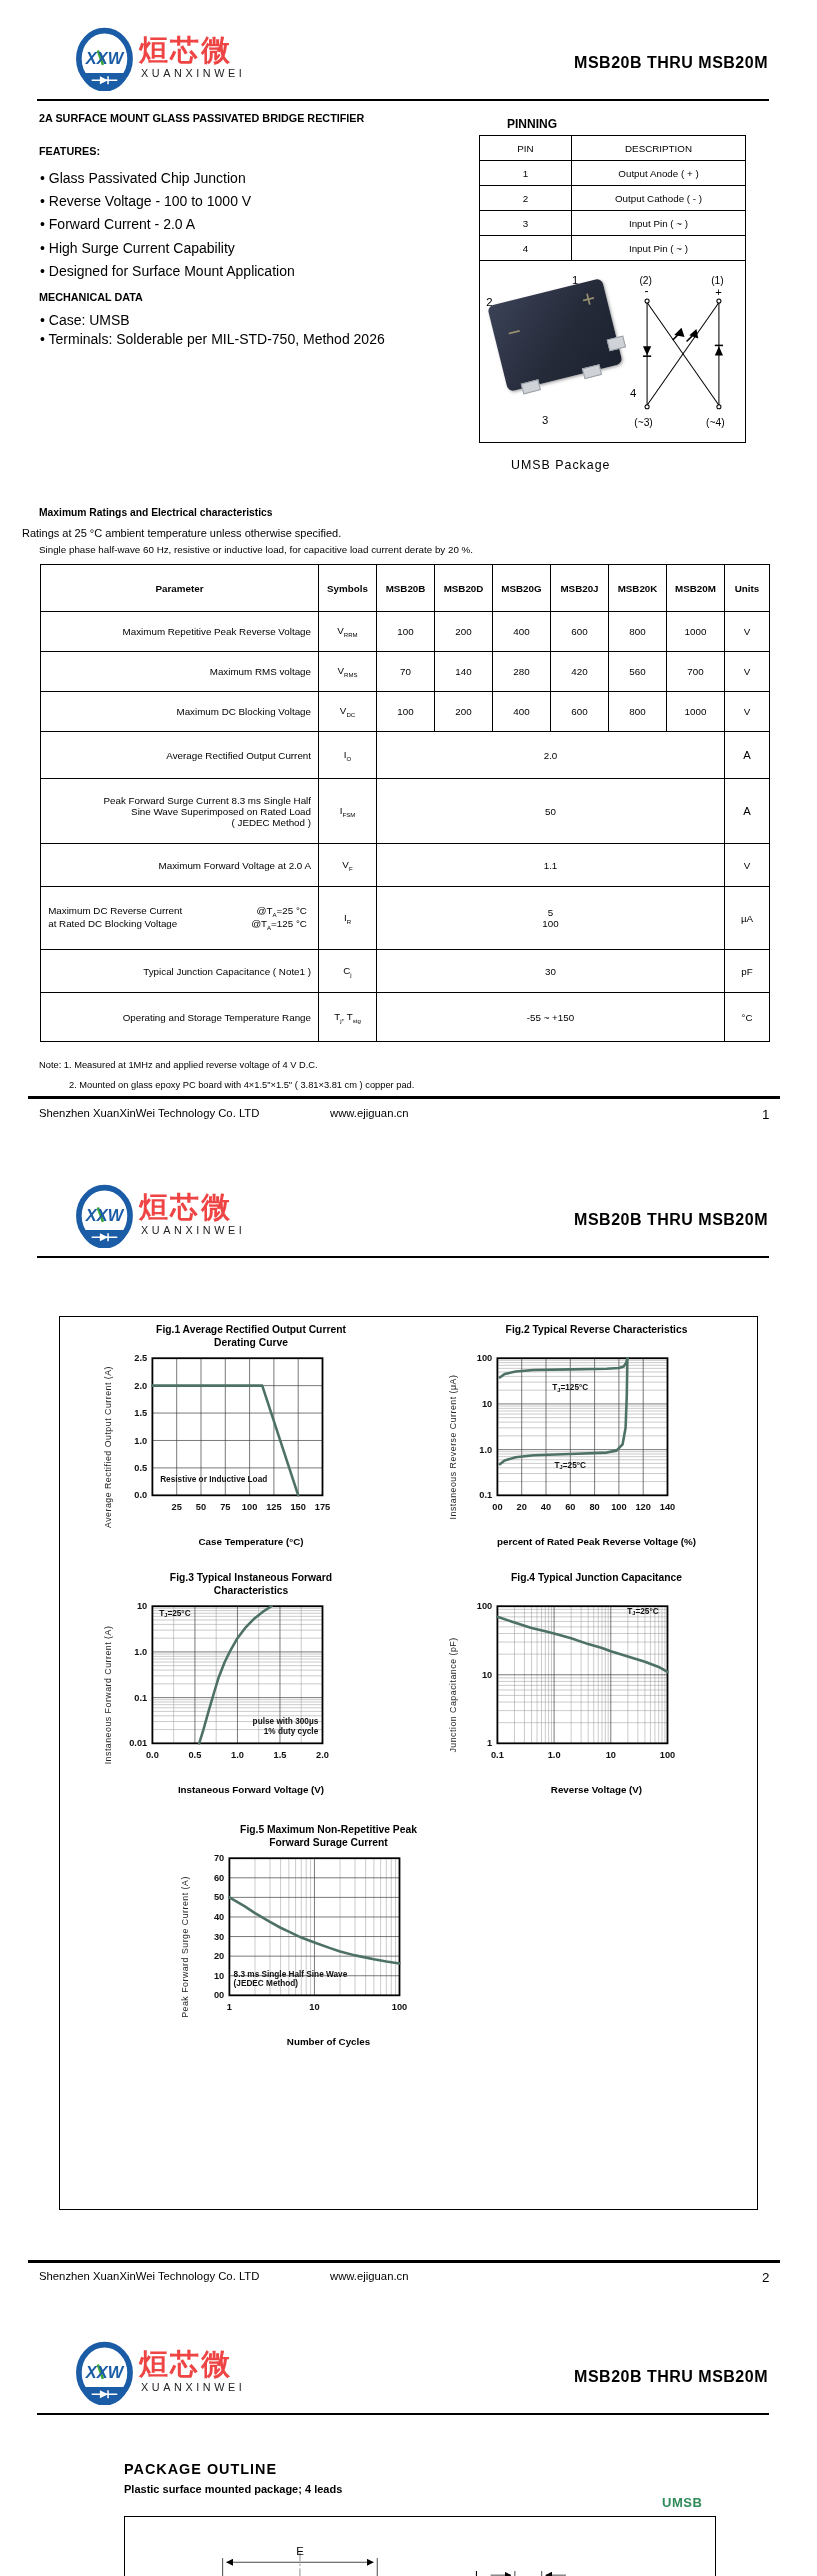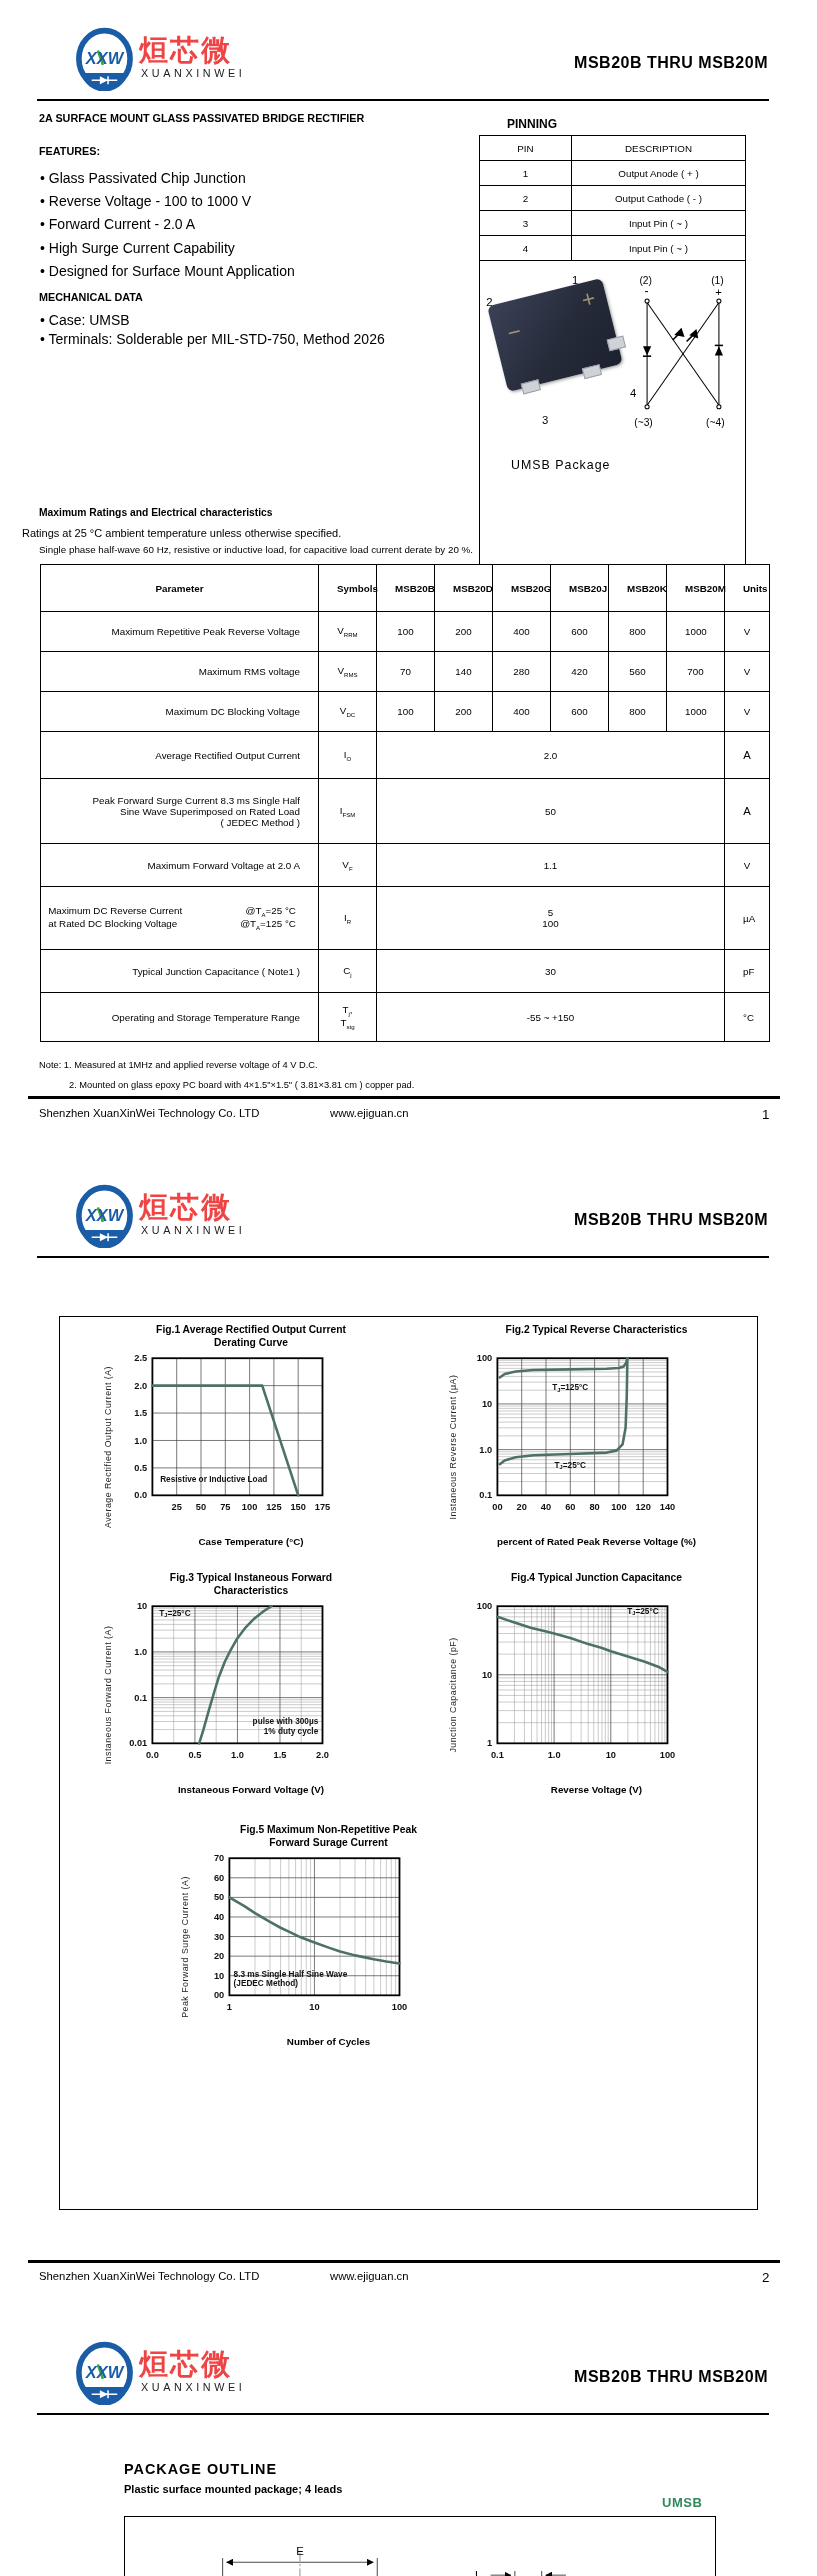--- a/index.html
+++ b/index.html
@@ -11,21 +11,21 @@
 .doc-title{position:absolute;right:50px;top:54px;font-size:16px;font-weight:600;letter-spacing:0.5px}
 .logo{position:absolute;left:75px;top:27px;width:242px;height:72px}
 .logo .cn{position:absolute;left:64px;top:4.1px;font-size:29px;font-weight:bold;letter-spacing:2.1px;color:#ef4444}
 .logo .lat{position:absolute;left:66px;top:40px;font-size:10.8px;letter-spacing:3.6px;color:#222}
 .feat{font-size:14px;line-height:1}
 .sechead{font-size:10.8px;font-weight:bold}
 .pin-table{border-collapse:collapse;table-layout:fixed;width:267px;border:1px solid #000}
 .pin-table td{border:0.5px solid #000;font-size:9.8px;height:25px;text-align:center}
 .pin-table tr.h td{border-bottom:1px solid #000;font-size:9.8px}
 .rt{border-collapse:collapse;table-layout:fixed;width:727px;border:1.5px solid #000}
-.rt td{border:0.5px solid #000;border-top:1px solid #000;border-bottom:1px solid #000;font-size:9.8px;text-align:center;vertical-align:middle;padding:1px 18px}
+.rt td{border:0.5px solid #000;border-top:1px solid #000;border-bottom:1px solid #000;font-size:9.8px;text-align:center;vertical-align:middle;padding:1px 7px}
 .rt td.pl{text-align:right;padding-left:7.2px}
 .rt tr.h td{border-bottom:1.5px solid #000;font-weight:bold;font-size:9.8px}
 sub{font-size:0.62em}
 .note{font-size:9.3px}
 .footer-rule{position:absolute;left:28px;width:752px;height:2.6px;background:#000}
 .foot{position:absolute;font-size:11.3px}
 .fig{position:absolute;width:340px}
 .fig-title{position:absolute;left:62px;top:0;width:227px;text-align:center;font-size:10.3px;font-weight:bold;line-height:1.25}
 .fig-ylab{position:absolute;left:-61px;top:118px;width:185px;text-align:center;font-size:8.8px;letter-spacing:0.5px;transform:rotate(-90deg);color:#222}
 .fig-xlab{position:absolute;left:62px;top:212px;width:227px;text-align:center;font-size:9.8px;font-weight:600}
@@ -64,21 +64,21 @@
   <div class="abs feat" style="left:40px;top:194px">• Reverse Voltage - 100 to 1000 V</div>
   <div class="abs feat" style="left:40px;top:217px">• Forward Current - 2.0 A</div>
   <div class="abs feat" style="left:40px;top:241px">• High Surge Current Capability</div>
   <div class="abs feat" style="left:40px;top:264px">• Designed for Surface Mount Application</div>
 
   <div class="abs sechead" style="left:39px;top:291px">MECHANICAL DATA</div>
   <div class="abs feat" style="left:40px;top:313px">• Case: UMSB</div>
   <div class="abs feat" style="left:40px;top:332px">• Terminals: Solderable per MIL-STD-750, Method 2026</div>
 
   <div class="abs b" style="left:507px;top:117px;font-size:12px">PINNING</div>
-  <div class="abs" style="left:479px;top:135px;width:267px;height:430px;border:1px solid #000">
+  <div class="abs" style="left:479px;top:135px;width:267px;height:308px;border:1px solid #000">
     <table class="pin-table" style="margin:-1px 0 0 -1px">
       <tbody>
           <tr class="h">
         <td style="width:92px">PIN</td>
         <td>DESCRIPTION</td>
       </tr>
       <tr>
             <td>1</td>
             <td>Output Anode ( + )</td>
           </tr>

